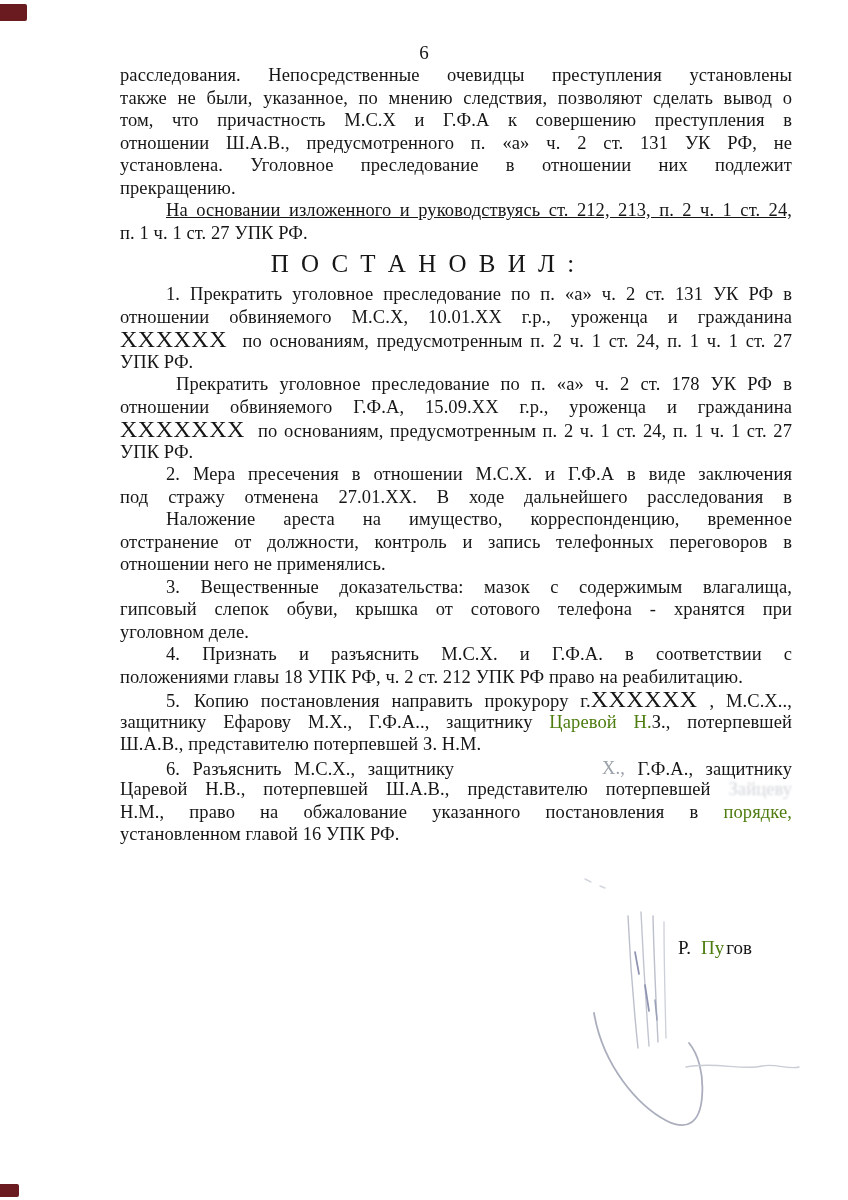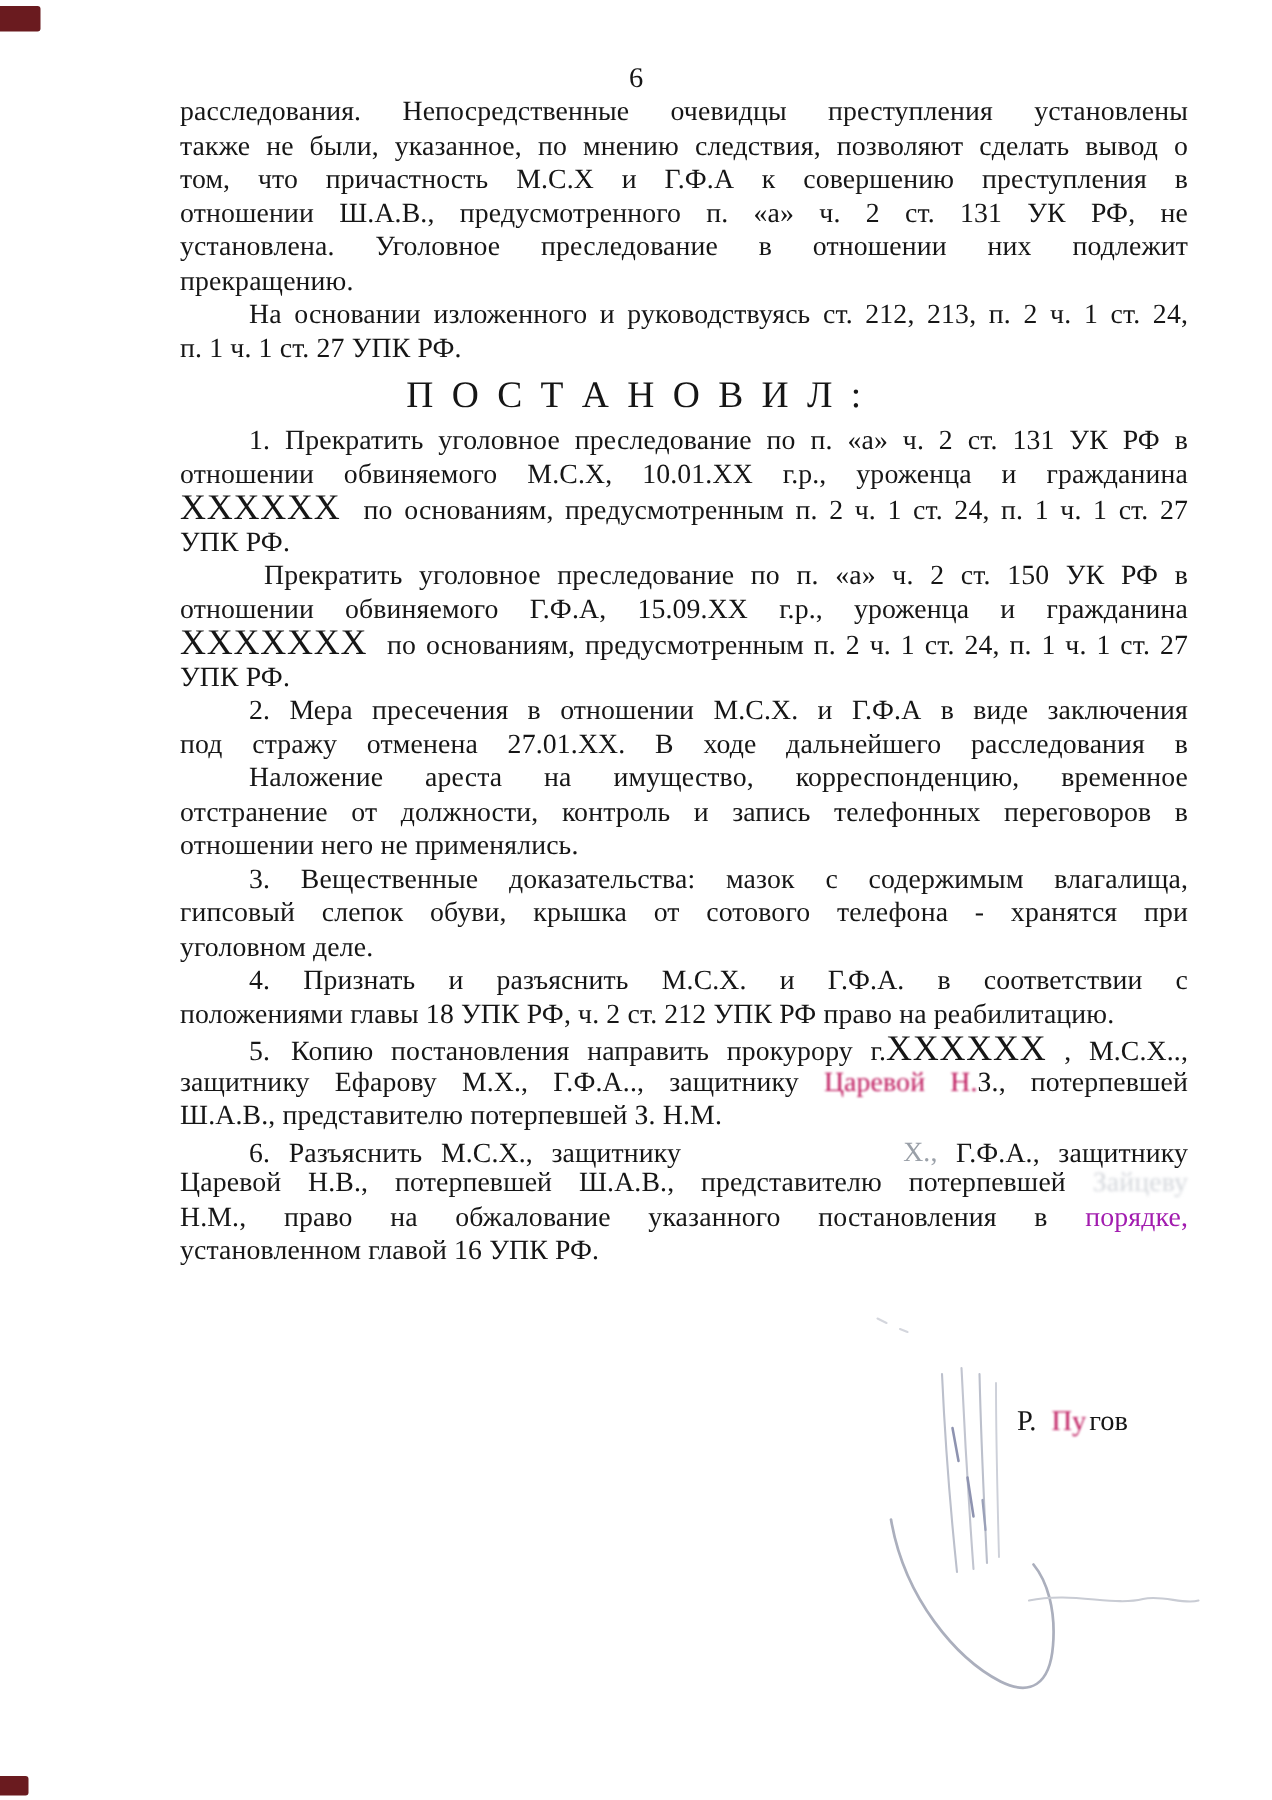--- a/index.html
+++ b/index.html
@@ -19,23 +19,23 @@
     height:22.5px;line-height:22.5px;font-size:18.5px;
     letter-spacing:0.1px;white-space:pre-wrap;
   }
   .just{text-align:justify;text-align-last:justify;}
   .heading{
     position:absolute;top:250px;left:0;width:848px;text-align:center;
     font-size:25px;letter-spacing:3px;
   }
   .caps{font-size:24px;letter-spacing:0.5px;}
   .gap{display:inline-block;height:1em;}
-  .faded{color:#be185d;}
+  .faded{color:#4d7c0f;}
   .semi{color:#9aa0a8;filter:blur(0.3px);}
-  .grey{color:#a21caf;filter:blur(0.3px);}
+  .grey{color:#4d7c0f;filter:blur(0.3px);}
   .blur1{filter:blur(0.6px);}
   .blur2{color:#d3d6db;filter:blur(1.1px);}
   .signer{position:absolute;left:120px;top:906px;width:247px;}
   .signer .tline{height:33px;line-height:33px;font-size:19px;}
   .signer-name{
     position:absolute;left:678px;top:936px;font-size:19px;height:24px;line-height:24px;
     white-space:pre;
   }
   .signer-name .faded{margin:0 2px 0 10px;}
   .sig-svg{position:absolute;left:0;top:0;width:848px;height:1200px;pointer-events:none;}
@@ -53,32 +53,32 @@
 
   <div class="page-number">6</div>
 
   <div class="textblock intro">
       <div class="tline just"><span class="">расследования. Непосредственные очевидцы преступления установлены</span></div>
       <div class="tline just"><span class="">также не были, указанное, по мнению следствия, позволяют сделать вывод о</span></div>
       <div class="tline just"><span class="">том, что причастность М.С.Х и Г.Ф.А к совершению преступления в</span></div>
       <div class="tline just"><span class="">отношении Ш.А.В., предусмотренного п. «а» ч. 2 ст. 131 УК РФ, не</span></div>
       <div class="tline just"><span class="">установлена. Уголовное преследование в отношении них подлежит</span></div>
       <div class="tline"><span class="">прекращению.</span></div>
-      <div class="tline just" style="text-indent: 46px;"><span class="">На основании изложенного и руководствуясь ст. 212, 213, п. 2 ч. 1 ст. 24,</span></div>
+      <div class="tline just" style="text-indent: 46px; text-decoration: underline;"><span class="">На основании изложенного и руководствуясь ст. 212, 213, п. 2 ч. 1 ст. 24,</span></div>
       <div class="tline"><span class="">п. 1 ч. 1 ст. 27 УПК РФ.</span></div>
     </div>
 
   <div class="heading">П О С Т А Н О В И Л :</div>
 
   <div class="textblock bodyblock">
       <div class="tline just" style="text-indent: 46px;"><span class="">1. Прекратить уголовное преследование по п. «а» ч. 2 ст. 131 УК РФ в</span></div>
       <div class="tline just"><span class="">отношении обвиняемого М.С.Х, 10.01.ХХ г.р., уроженца и гражданина</span></div>
       <div class="tline just"><span class="caps">ХХХХХХ</span><span class="">  по основаниям, предусмотренным п. 2 ч. 1 ст. 24, п. 1 ч. 1 ст. 27</span></div>
       <div class="tline"><span class="">УПК РФ.</span></div>
-      <div class="tline just" style="text-indent: 56px;"><span class="">Прекратить уголовное преследование по п. «а» ч. 2 ст. 150 УК РФ в</span></div>
+      <div class="tline just" style="text-indent: 56px;"><span class="">Прекратить уголовное преследование по п. «а» ч. 2 ст. 178 УК РФ в</span></div>
       <div class="tline just"><span class="">отношении обвиняемого Г.Ф.А, 15.09.ХХ г.р., уроженца и гражданина</span></div>
       <div class="tline just"><span class="caps">ХХХХХХХ</span><span class="">  по основаниям, предусмотренным п. 2 ч. 1 ст. 24, п. 1 ч. 1 ст. 27</span></div>
       <div class="tline"><span class="">УПК РФ.</span></div>
       <div class="tline just" style="text-indent: 46px;"><span class="">2. Мера пресечения в отношении М.С.Х. и Г.Ф.А в виде заключения</span></div>
       <div class="tline just"><span class="">под стражу отменена 27.01.ХХ. В ходе дальнейшего расследования в</span></div>
       <div class="tline just" style="text-indent: 46px;"><span class="">Наложение ареста на имущество, корреспонденцию, временное</span></div>
       <div class="tline just"><span class="">отстранение от должности, контроль и запись телефонных переговоров в</span></div>
       <div class="tline"><span class="">отношении него не применялись.</span></div>
       <div class="tline just" style="text-indent: 46px;"><span class="">3. Вещественные доказательства: мазок с содержимым влагалища,</span></div>
       <div class="tline just"><span class="">гипсовый слепок обуви, крышка от сотового телефона - хранятся при</span></div>

